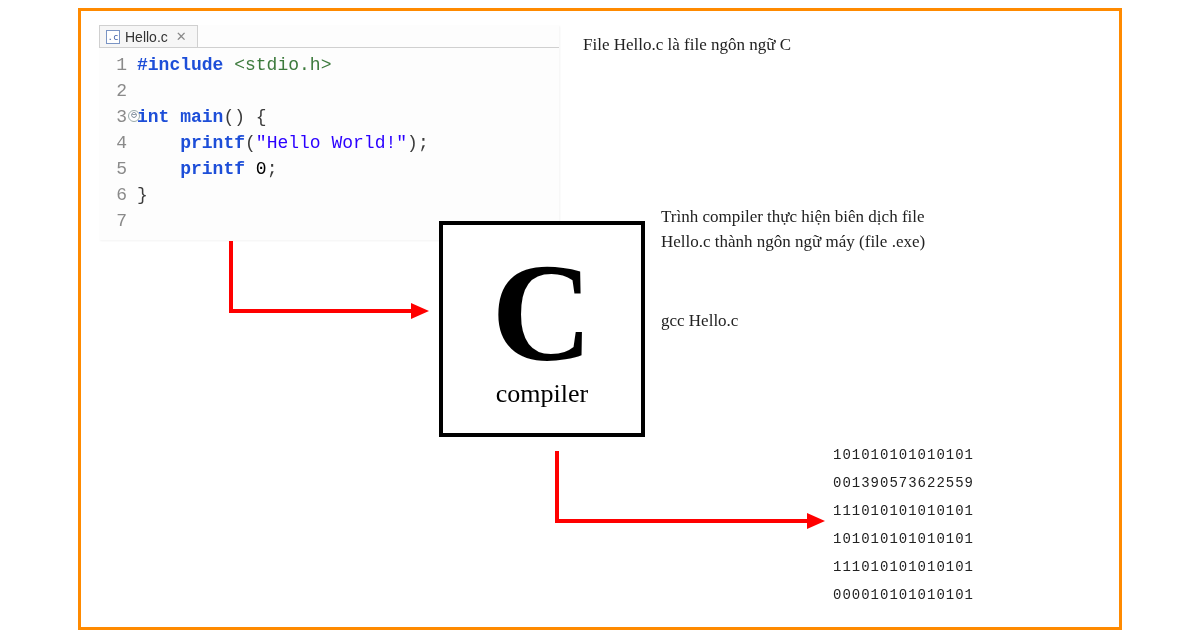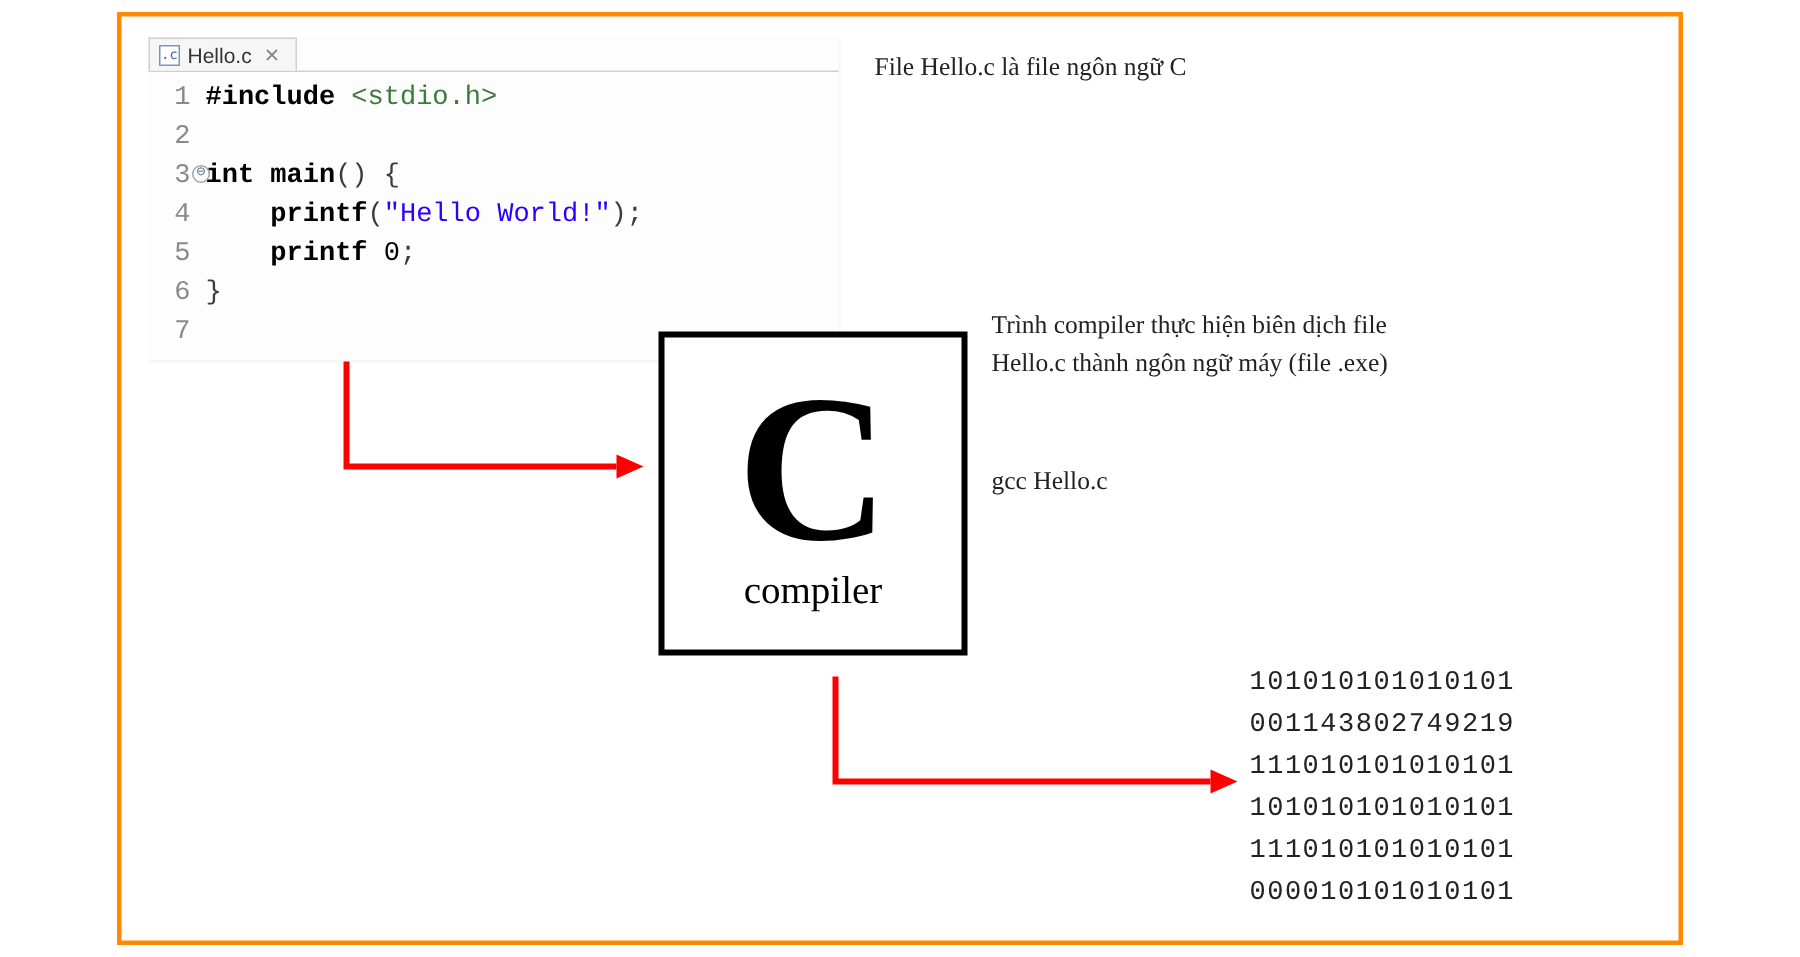--- a/index.html
+++ b/index.html
@@ -85,21 +85,21 @@
     border-radius: 50%;
     background: #fff;
     font-size: 10px;
     line-height: 10px;
     text-align: center;
     color: #6a7a8a;
   }
   .code {
     white-space: pre;
   }
-  .kw { color: #000000; font-weight: bold; }
+  .kw { color: #1d4ed8; font-weight: bold; }
   .inc { color: #3c3c3c; }
   .incfile { color: #3c7a3c; margin-top: 44px; }
   .str { color: #2a00ff; }
   .num { color: #000; }
 
   
   .annotation {
     position: absolute;
     font-size: 17px;
     color: #222;
@@ -138,21 +138,21 @@
     color: #000;
     margin-top: -4px;
   }
 
   
   .binary {
     position: absolute;
     left: 752px;
     top: 430px;
     font-family: "Courier New", monospace;
-    font-size: 18px;
+    font-size: 14px;
     line-height: 28px;
     color: #222;
     letter-spacing: 1px;
   }
 
   
   .arrow {
     position: absolute;
     pointer-events: none;
   }
@@ -214,21 +214,21 @@
   <div class="annotation ann-mid">Trình compiler thực hiện biên dịch file Hello.c thành ngôn ngữ máy (file .exe)</div>
   <div class="annotation ann-gcc">gcc Hello.c</div>
 
   <div class="compiler-box">
     <div class="compiler-letter">C</div>
     <div class="compiler-label">compiler</div>
   </div>
 
   <div class="binary" id="binary-block">
       <div>101010101010101</div>
-      <div>001143802749219</div>
+      <div>001390573622559</div>
       <div>111010101010101</div>
       <div>101010101010101</div>
       <div>111010101010101</div>
       <div>000010101010101</div>
     </div>
 
   <svg class="arrow arrow1" viewBox="0 0 230 110">
     <path d="M 20 10 L 20 80 L 200 80"></path>
     <polygon points="200,72 200,88 218,80"></polygon>
   </svg>

